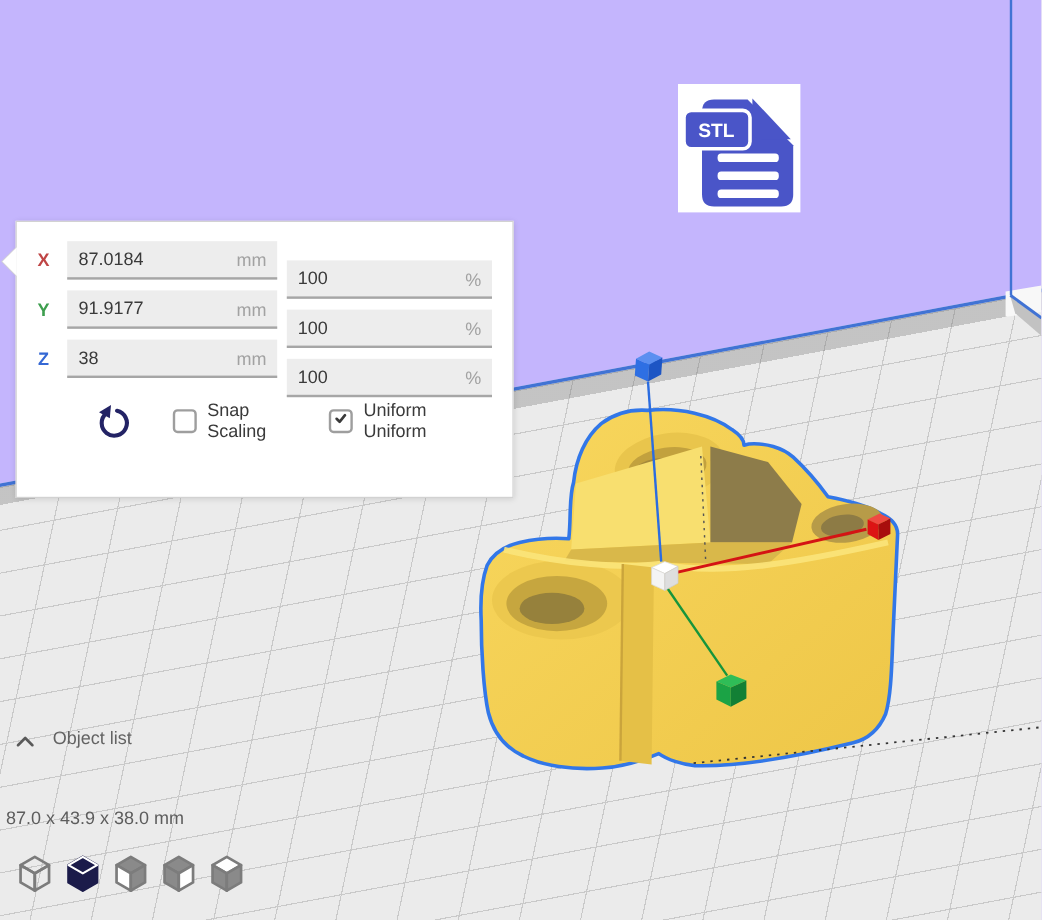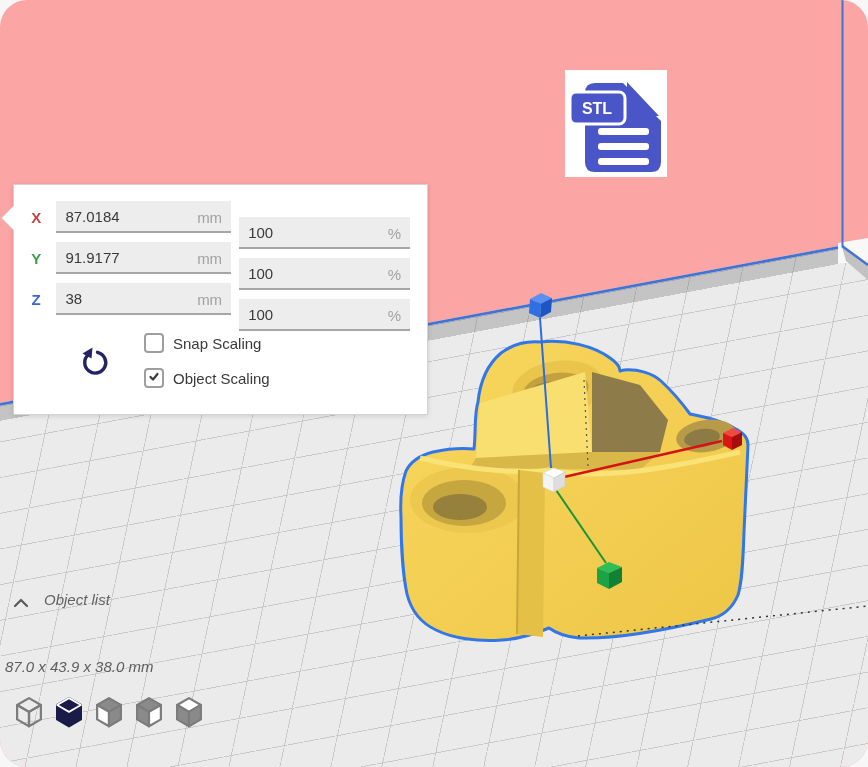--- a/index.html
+++ b/index.html
@@ -1,17 +1,17 @@
 <!DOCTYPE html>
 <html><head>
 <meta charset="utf-8">
 <style>
   html,body { margin:0; padding:0; background:#f7f7f7; }
   .stage { position:relative; width:868px; height:767px; overflow:hidden;
-           background:#fca5a5; font-family:"Liberation Sans", sans-serif;border-radius:27px; }
+           background:#c4b5fd; font-family:"Liberation Sans", sans-serif; }
 
   
   .plate {
     position:absolute; left:0; top:403px; width:2800px; height:1600px;
     transform-origin:0 0;
     transform: matrix(0.983,-0.184,-0.208,0.978,0,0);
     background-color:#ebebeb;
     border-top:3px solid #4173d4;
     background-image:
       linear-gradient(to bottom, rgba(105,105,105,0.30) 0, rgba(105,105,105,0.30) 16px, rgba(0,0,0,0) 16px),
@@ -38,29 +38,29 @@
   .ax-x { color:#bf4545; } .ax-y { color:#3d9e4e; } .ax-z { color:#3568d4; }
   .field { position:relative; }
   .field.mm { width:182px; margin-right:8px; }
   .field.pct { width:178px;margin-top:32px; }
   .field input { width:100%; height:32px; box-sizing:border-box; background:#ededed;
                  border:none; border-bottom:2px solid #a6a6a6; padding:0 34px 0 9px;
                  font-family:"Liberation Sans", sans-serif; font-size:15px; color:#3a3a3a; }
   .field .unit { position:absolute; right:9px; top:8px; font-size:15px; color:#a2a2a2; pointer-events:none; }
   .options { display:flex; align-items:center; margin-top:18px; }
   .reset-btn { margin-left:50px; width:30px; height:36px; background:none; border:none; padding:0; cursor:pointer; }
-  .cb-col { margin-left:35px; display:flex; flex-direction:column; gap:15px; }
+  .cb-col { margin-left:35px; display:flex; flex-direction:row; gap:15px; }
   .cb-row { display:flex; align-items:center; gap:9px; }
   .checkbox { width:20px; height:20px; box-sizing:border-box; background:#fff;
               border:2px solid #9e9e9e; border-radius:4px; display:flex;
               align-items:center; justify-content:center; }
   .cb-label { font-size:15px; color:#3a3a3a; }
 
   
-  .bottom-left { position:absolute; left:0; top:588px; width:280px; height:151px; z-index:4;font-style:italic; }
+  .bottom-left { position:absolute; left:0; top:604px; width:280px; height:151px; z-index:4; }
   .bl-text { position:absolute; font-size:15px; color:#636363; }
   .ol-title { left:44px; top:3px; }
   .ol-item-name { left:55px; top:37px; }
   .ol-dims { left:5px; top:70px; color:#5d5d5d; }
   .ol-chevron { position:absolute; left:13px; top:7px; cursor:pointer; }
   .ol-pencil { position:absolute; left:14px; top:34px; }
   .ol-item-row { position:absolute; left:0; top:32px; width:200px; height:28px; cursor:pointer; }
   .view-toolbar { position:absolute; left:14px; top:108px; display:flex; gap:10px; }
   .view-btn { width:30px; height:33px; background:none; border:none; padding:0; cursor:pointer; }
 </style>
@@ -211,21 +211,21 @@
             <span class="cb-label">Snap Scaling</span>
           </div>
           <div class="cb-row">
             <div class="checkbox">
               <span>
                 <svg width="12" height="12" viewBox="0 0 12 12">
                   <polyline points="2.5,6 5,8.5 9.5,3" fill="none" stroke="#3a3a3a" stroke-width="2.2" stroke-linecap="round" stroke-linejoin="round"></polyline>
                 </svg>
               </span>
             </div>
-            <span class="cb-label">Object Scaling</span>
+            <span class="cb-label">Uniform Uniform</span>
           </div>
         </div>
       </div>
 
     </div>
   </div>
 
   <div class="bottom-left">
     <span class="ol-chevron">
       <svg width="16" height="12" viewBox="0 0 16 12">

